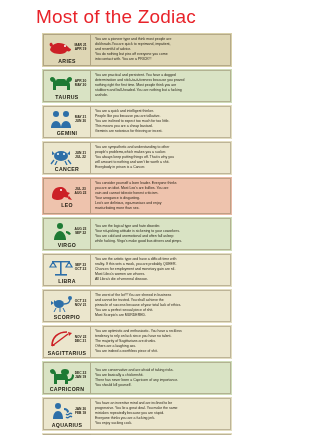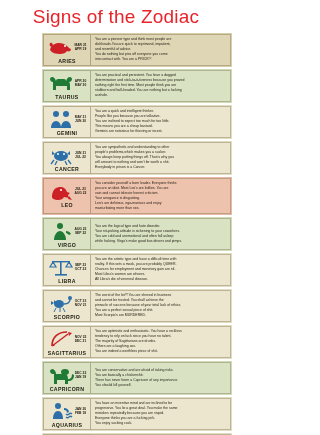--- a/index.html
+++ b/index.html
@@ -92,21 +92,21 @@
     line-height:1.42;
     color:#241f14;
     font-family:"Liberation Sans", sans-serif;
   }
 </style>
 </head>
 <body>
 
 <div class="page">
 
-  <div class="title">Signs of the Zodiac</div>
+  <div class="title">Most of the Zodiac</div>
 
   <div class="rows">
       <div class="row" style="background: rgb(216, 207, 168);">
         <div class="badge" style="background: rgb(222, 214, 180);">
           <div class="badge-top">
             <span>
               <svg class="sym" viewBox="0 0 26 20" xmlns="http://www.w3.org/2000/svg">
                 <path fill="#cc2026" d="M3 13c1-5 5-7 9-7 3 0 6 1 8 3 2 2 3 3 4 3 0 2-2 3-4 2-1 2-4 3-7 3-4 0-8-1-10-4z"></path>
                 <path fill="#cc2026" d="M5 6c-2-1-3 1-2 3 1 1 3 1 3-1z"></path>
                 <circle cx="18" cy="9" r="1" fill="#fff"></circle>

